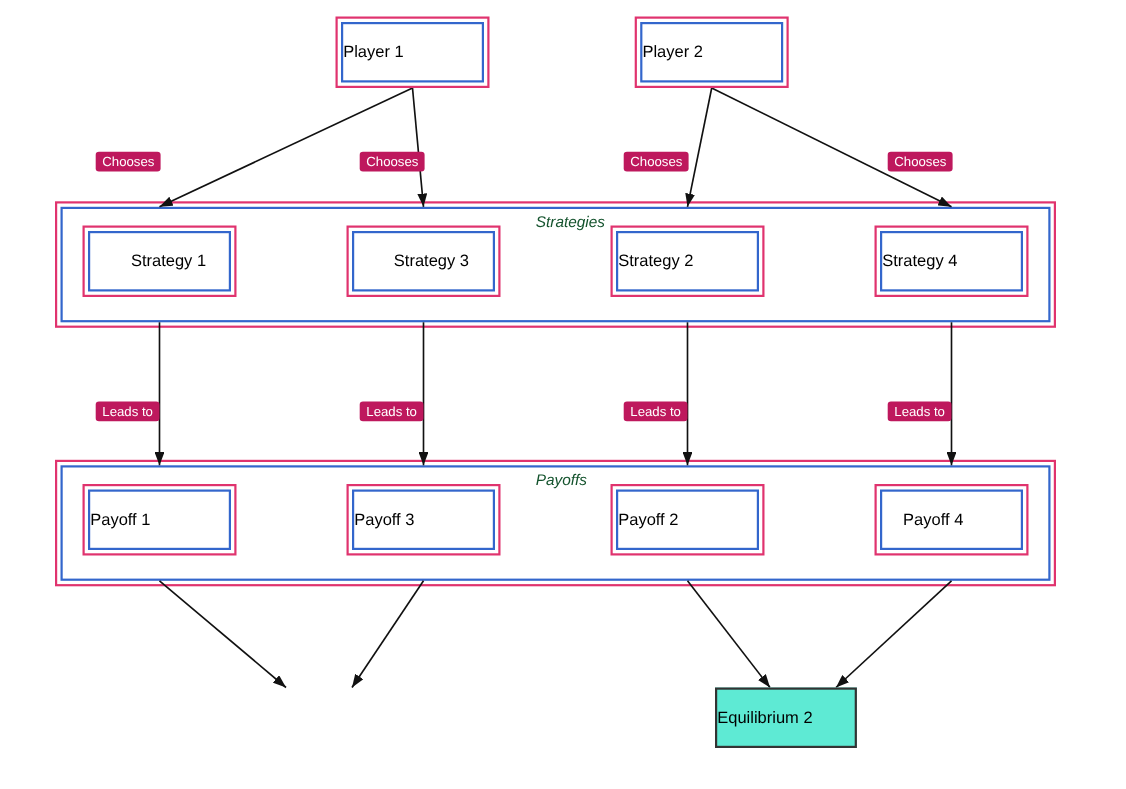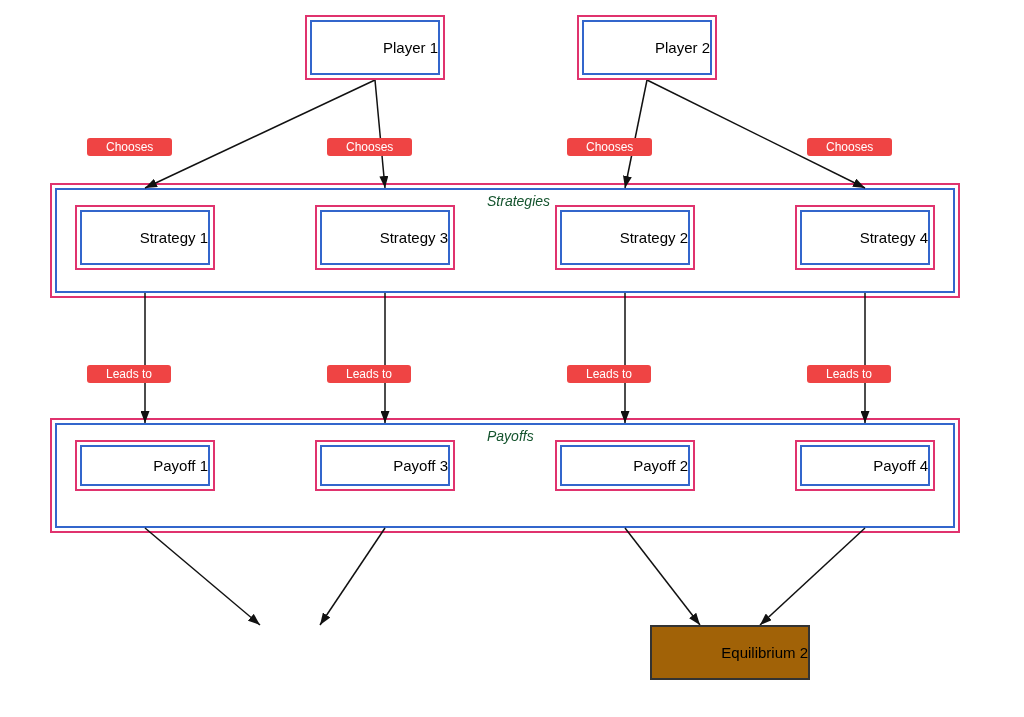--- a/index.html
+++ b/index.html
@@ -13,64 +13,64 @@
     }
     .diagram {
       position: relative;
       width: 1024px;
       height: 717px;
     }
     .node {
       position: absolute;
       display: flex;
       align-items: center;
-      justify-content: flex-end;
+      justify-content: flex-start;
       font-size: 15px;
       background: #fff;
       text-align: center;
     }
     .node-player {
       width: 130px;
       height: 55px;
       border: 2px solid #3366cc;
       outline: 2px solid #e0336e;
       outline-offset: 3px;
     }
     .node-strategy {
       width: 130px;
       height: 55px;
       border: 2px solid #3366cc;
       outline: 2px solid #e0336e;
       outline-offset: 3px;
     }
     .node-payoff {
       width: 130px;
-      height: 41px;
+      height: 55px;
       border: 2px solid #3366cc;
       outline: 2px solid #e0336e;
       outline-offset: 3px;
     }
     .node-equilibrium-magenta {
       width: 160px;
       height: 55px;
       background: #ff66ff;
       border: 2px solid #333;
     }
     .node-equilibrium-green {
-      width: 160px;
-      height: 55px;
-      background: #a16207;
+      width: 129px;
+      height: 55px;
+      background: #5eead4;
       border: 2px solid #333;
     }
     .label-badge {
       position: absolute;
-      background: #ef4444;
+      background: #be185d;
       color: #fff;
       font-size: 12px;
-      padding: 2px 19px;
+      padding: 2px 6px;
       border-radius: 3px;
     }
     .section-label {
       position: absolute;
       font-size: 14px;
       color: #14532d;
       font-style: italic;
     }
     .group-box {
       position: absolute;
@@ -146,21 +146,21 @@
     <span>Chooses</span>
   </div>
   <div class="label-badge" style="left:807px; top:138px;">
     <span>Chooses</span>
   </div>
 
   <div class="section-label" style="left:487px; top:193px;">
     <span>Strategies</span>
   </div>
 
-  <div class="node node-strategy" style="left:80px; top:210px;">
+  <div class="node node-strategy" style="left:80px; top:210px;padding-left:37px;">
     <span>Strategy 1</span>
   </div>
   <div class="node node-strategy" style="left:320px; top:210px;padding-left:36px;">
     <span>Strategy 3</span>
   </div>
   <div class="node node-strategy" style="left:560px; top:210px;">
     <span>Strategy 2</span>
   </div>
   <div class="node node-strategy" style="left:800px; top:210px;">
     <span>Strategy 4</span>

